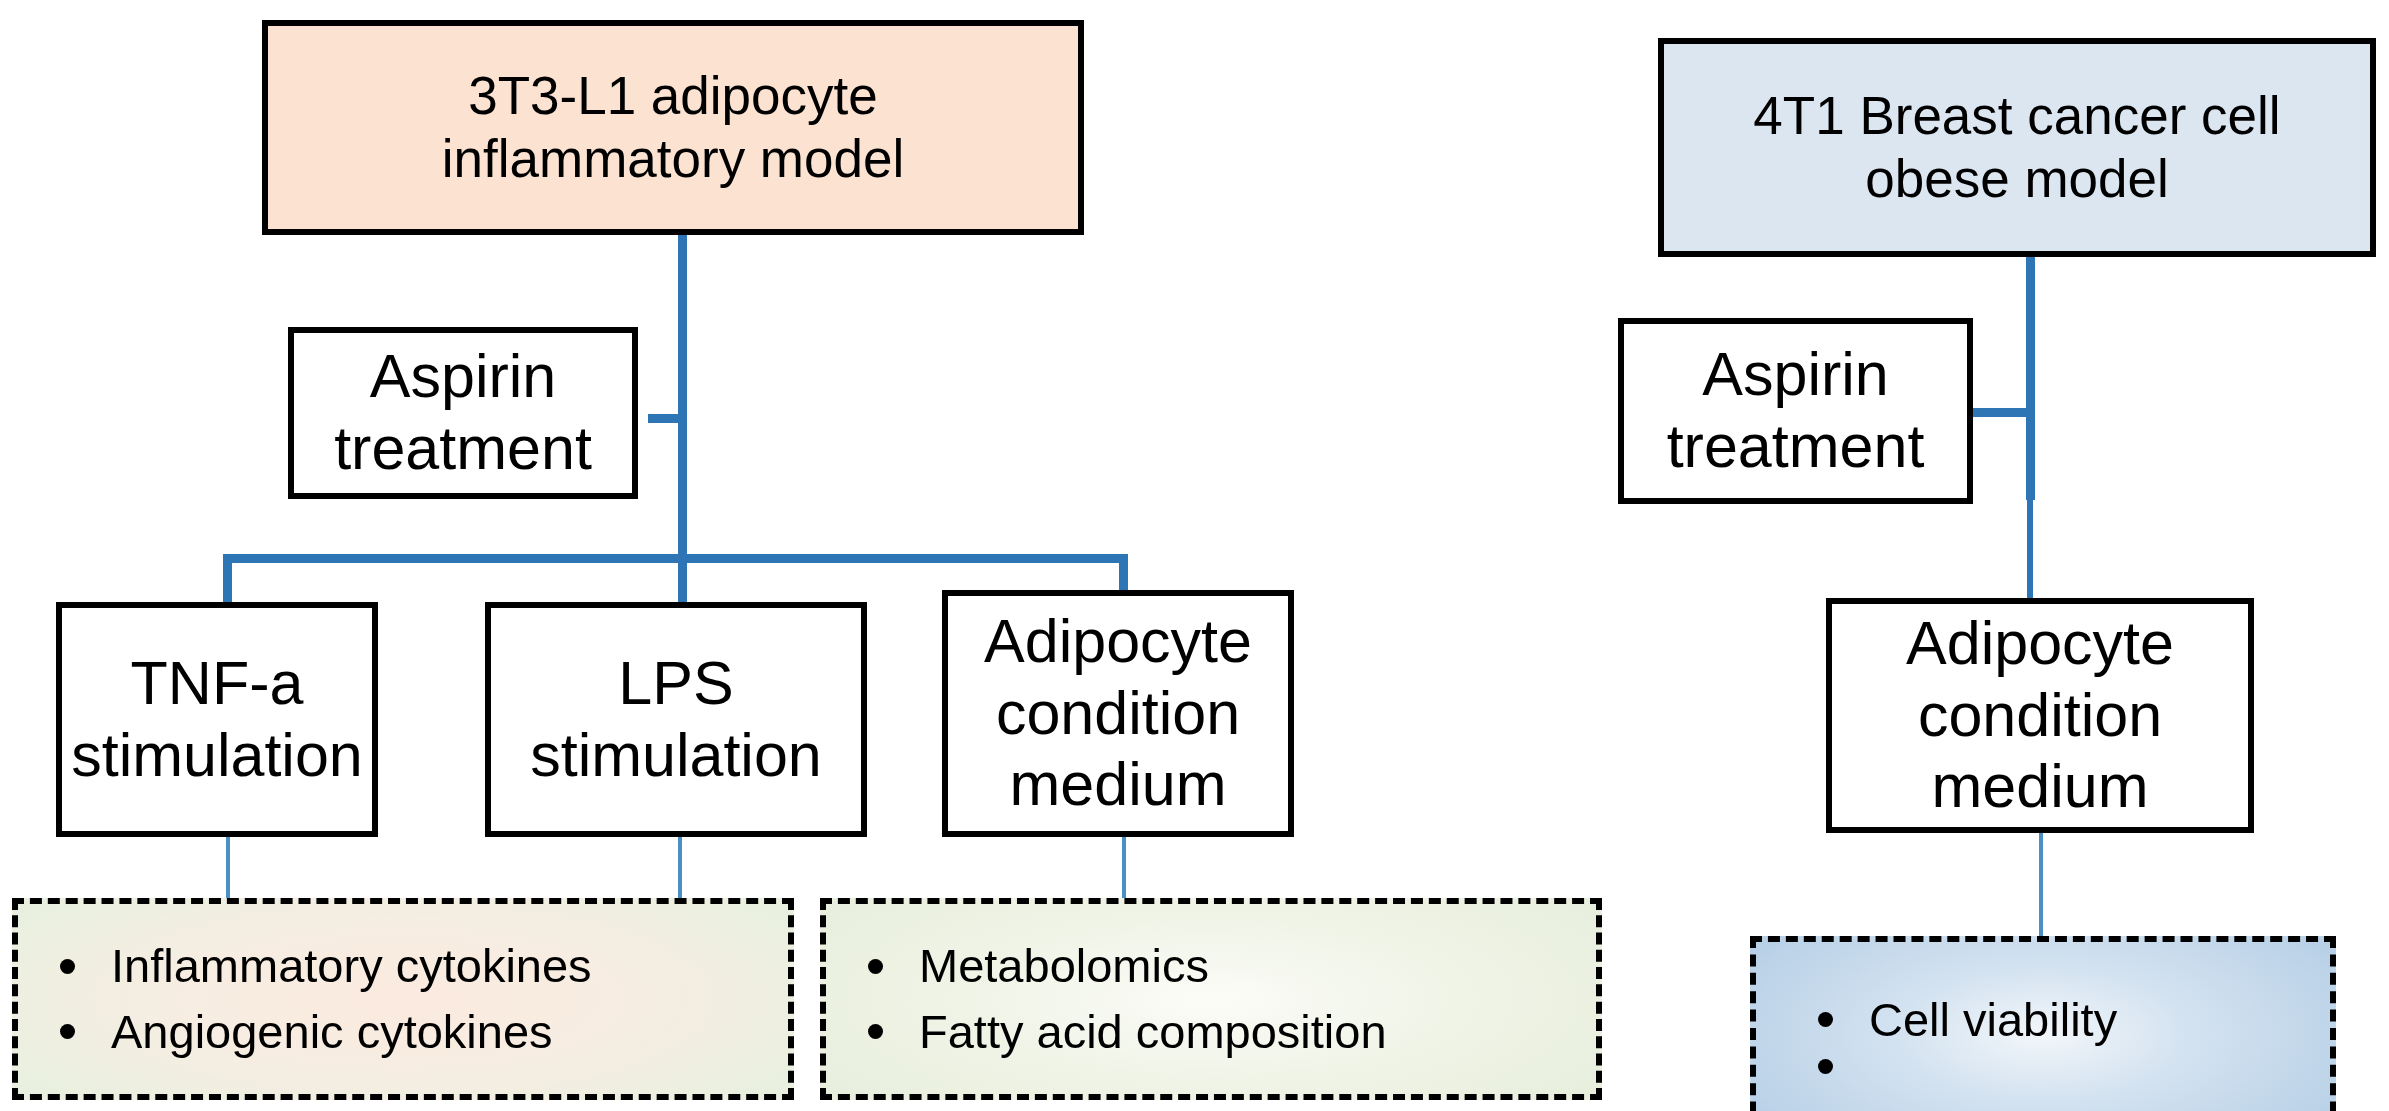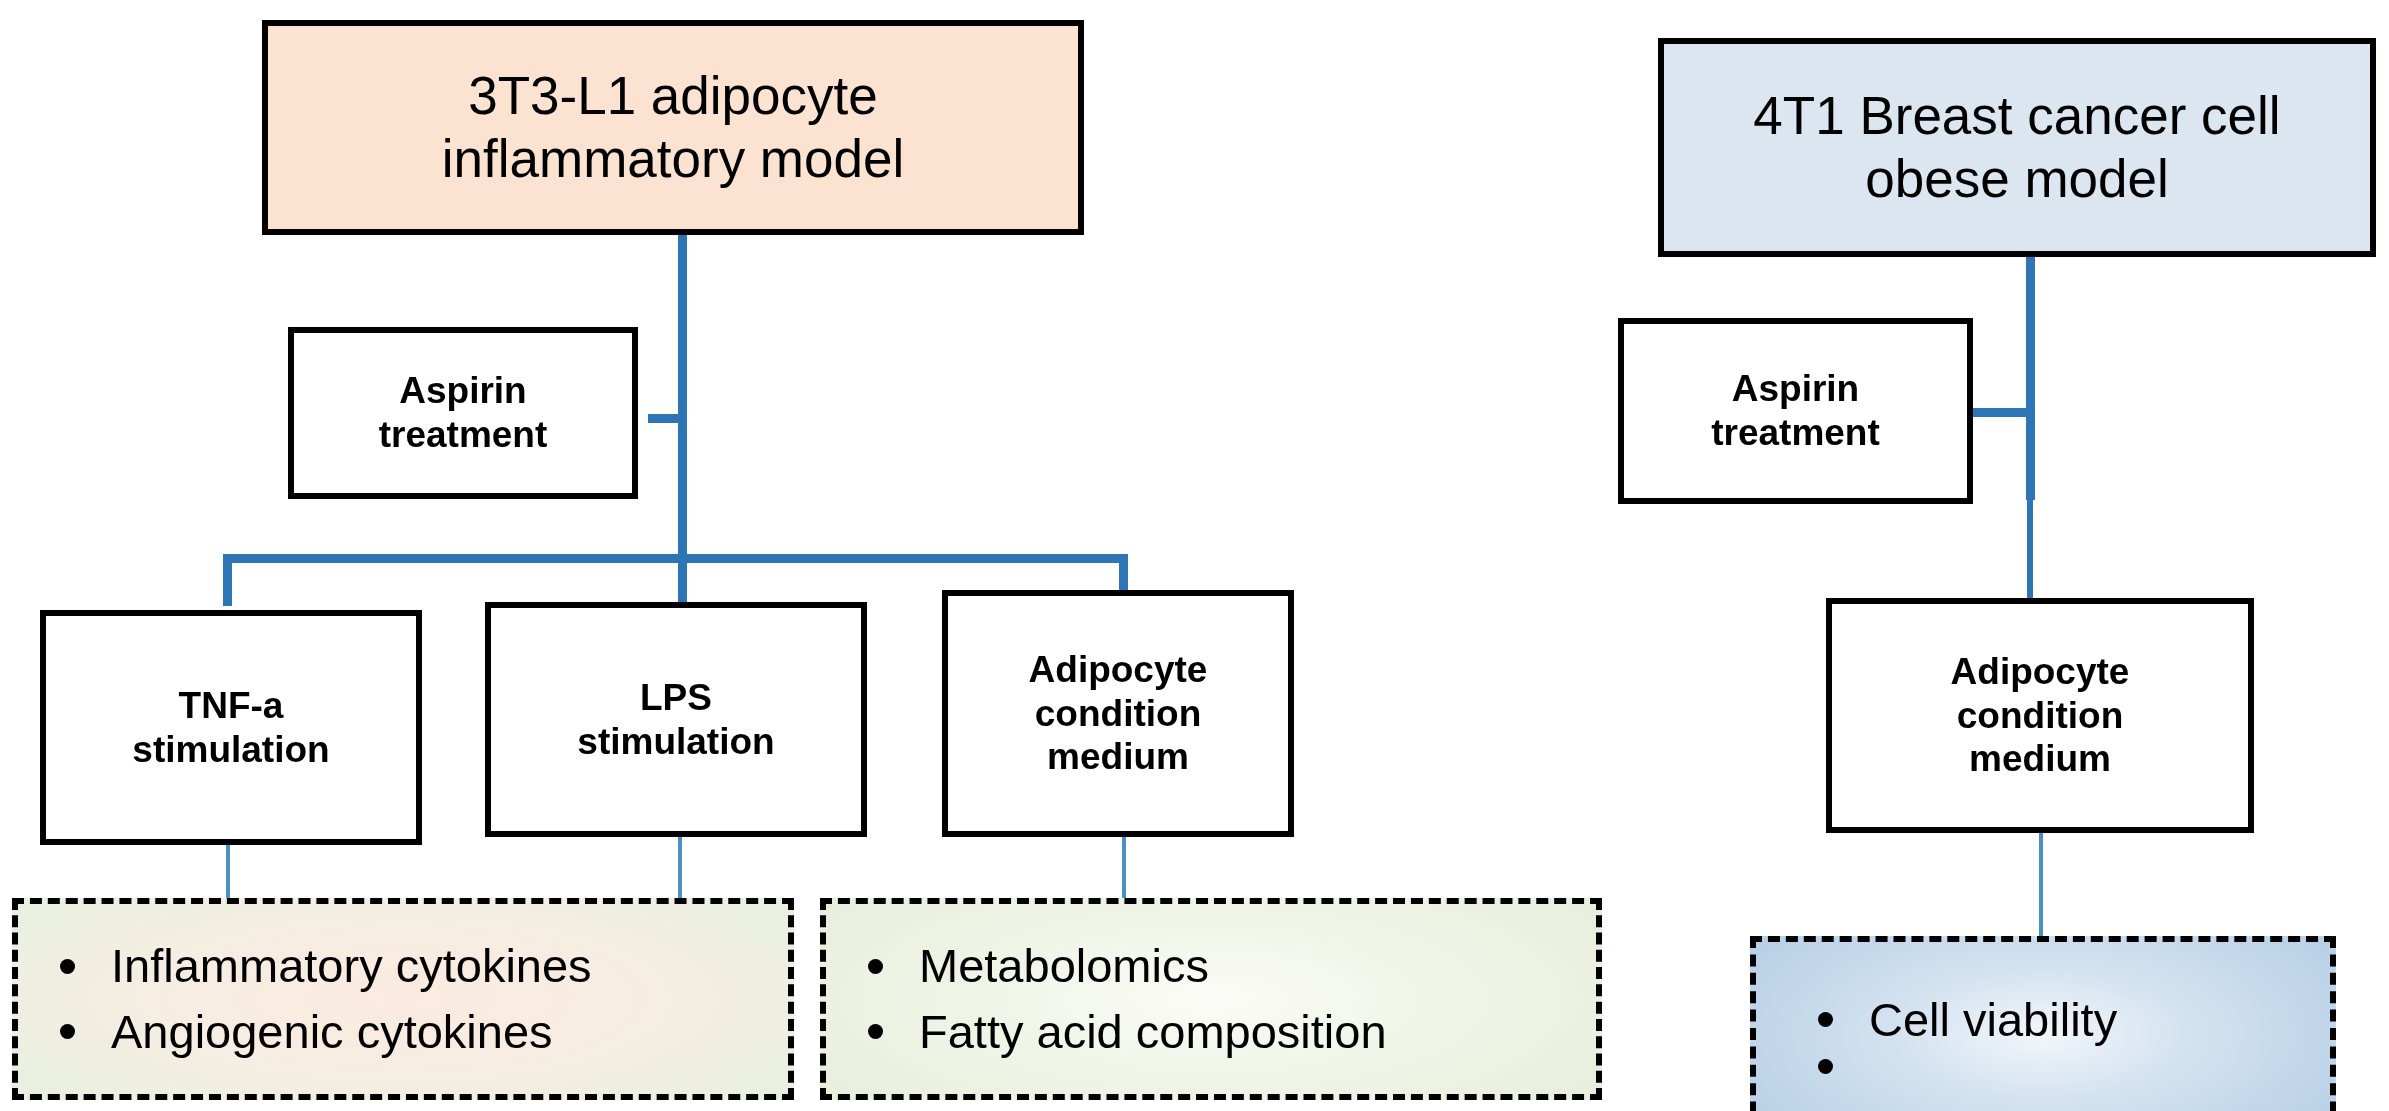--- a/index.html
+++ b/index.html
@@ -44,22 +44,22 @@
   .node .label { display: block; width: 100%; white-space: pre-line; }
 
   .node-title {
     font-size: 53px;
     font-weight: 400;
   }
   .node-peach { background: #FBE2D1; }
   .node-blue  { background: #DCE6F1; }
 
   .node-sub {
-    font-size: 37px;
-    font-weight: 700;
+    font-size: 61px;
+    font-weight: 400;
   }
 
   
   .outcome {
     position: absolute;
     box-sizing: border-box;
     border: 6px dashed #000000;
     z-index: 3;
     display: flex;
     flex-direction: column;
@@ -115,21 +115,21 @@
   <div class="node node-title node-peach" style="left:262px; top:20px; width:822px; height:215px;">
     <span class="label">3T3-L1 adipocyte
 inflammatory model</span>
   </div>
 
   <div class="node node-sub" style="left:288px; top:327px; width:350px; height:172px;">
     <span class="label">Aspirin
 treatment</span>
   </div>
 
-  <div class="node node-sub" style="left:40px; top:602px; width:382px; height:235px;margin-top:8px;">
+  <div class="node node-sub" style="left:56px; top:602px; width:322px; height:235px;">
     <span class="label">TNF-a
 stimulation</span>
   </div>
 
   <div class="node node-sub" style="left:485px; top:602px; width:382px; height:235px;">
     <span class="label">LPS
 stimulation</span>
   </div>
 
   <div class="node node-sub" style="left:942px; top:590px; width:352px; height:247px;">

